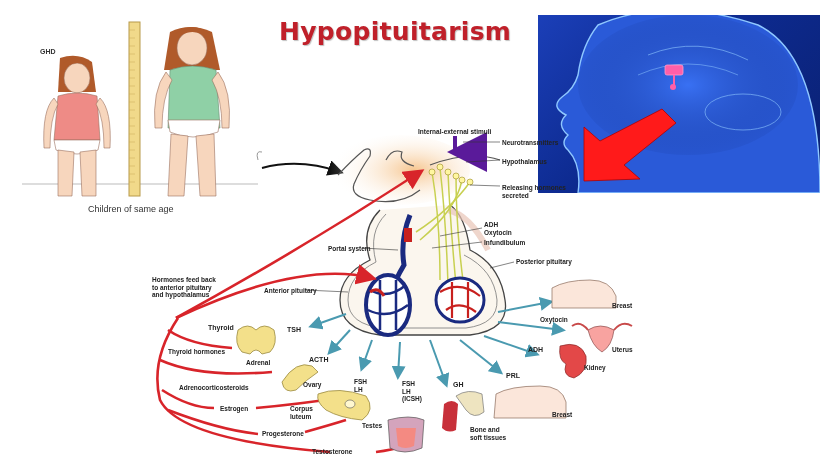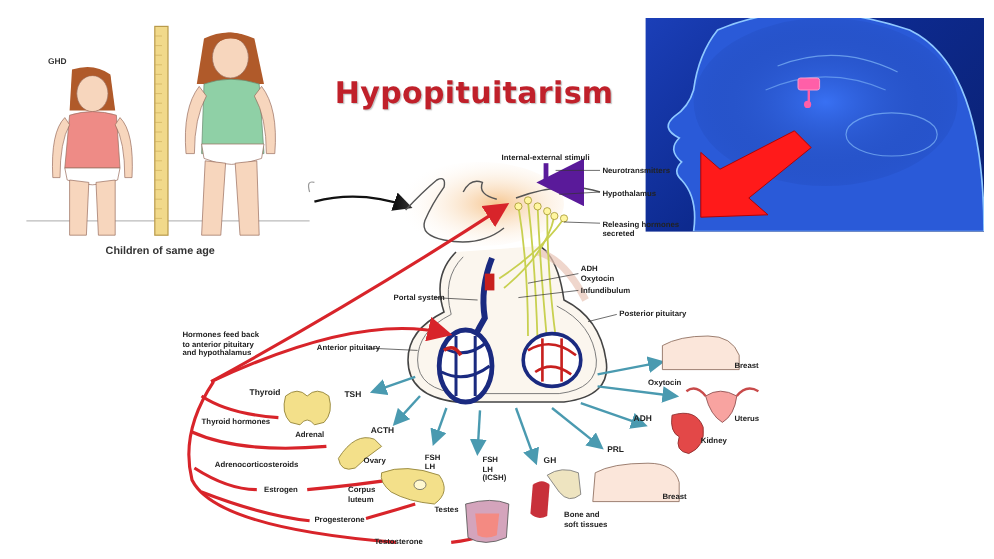--- a/index.html
+++ b/index.html
@@ -1,21 +1,21 @@
 <!DOCTYPE html>
 <html><head>
 <meta charset="utf-8">
 <style>
   html, body { margin: 0; padding: 0; }
   body { width: 828px; height: 466px; background: #ffffff; position: relative; overflow: hidden; font-family: "Liberation Sans", sans-serif; }
   .abs { position: absolute; }
-  .title { left: 279px; top: 17px; font-family: "DejaVu Sans", sans-serif; font-weight: bold; font-size: 25px; color: #c0202a; letter-spacing: 0.3px; text-shadow: 1px 1px 1px rgba(0,0,0,0.25); margin-top: 46px; }
+  .title { left: 279px; top: 17px; font-family: "DejaVu Sans", sans-serif; font-weight: bold; font-size: 25px; color: #c0202a; letter-spacing: 0.3px; text-shadow: 1px 1px 1px rgba(0,0,0,0.25); }
   .lbl { position: absolute; font-family: "Liberation Sans", sans-serif; font-weight: bold; font-size: 6.5px; color: #222; line-height: 7.5px; white-space: pre; }
   .lbl.md { font-size: 7px; }
-  .children-caption { left: 88px; top: 206px; font-size: 9px; font-weight: bold; color: #333; }
+  .children-caption { left: 88px; top: 206px; font-size: 9px; font-weight: normal; color: #333; }
   .ghd { left: 40px; top: 48px; font-size: 7px; font-weight: bold; color: #333; }
   svg { position: absolute; left: 0; top: 0; }
   .brain-panel { position: absolute; left: 538px; top: 15px; width: 282px; height: 178px; overflow: hidden; background: linear-gradient(135deg, #1b3fb8 0%, #0d2a8f 45%, #0a2070 100%); }
 </style>
 </head>
 <body>
 
 <svg width="828" height="466">
 
   <line x1="22" y1="184" x2="258" y2="184" stroke="#bbb" stroke-width="1"></line>

